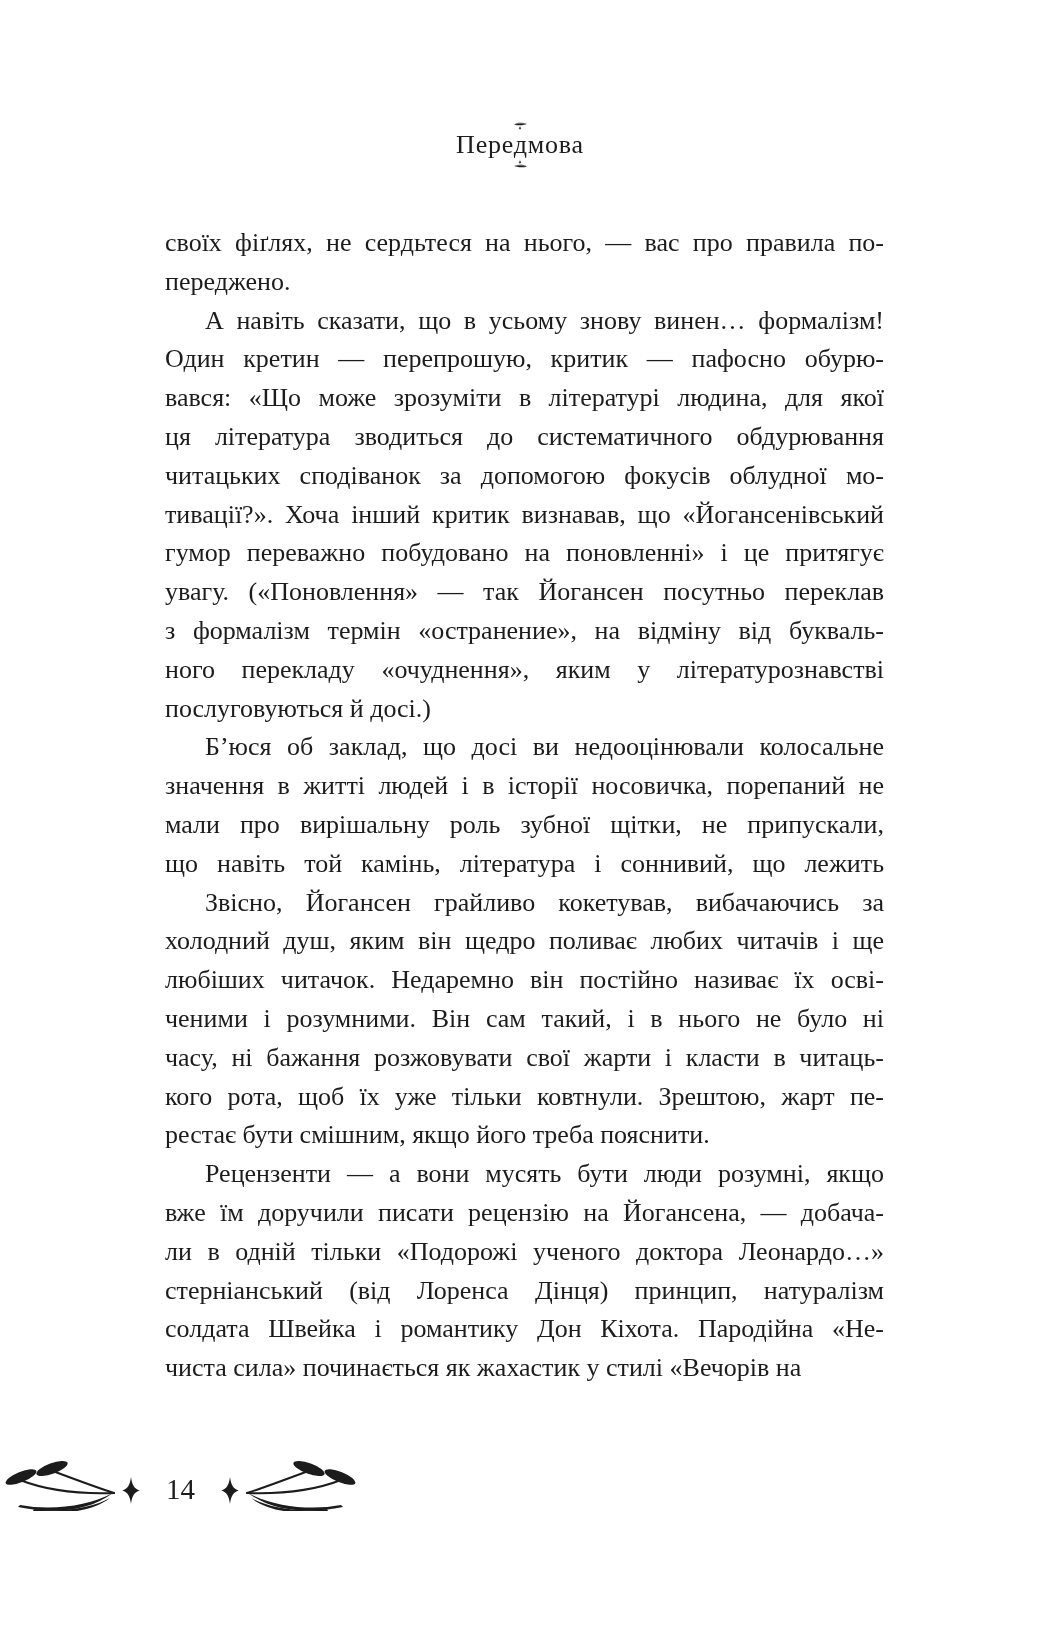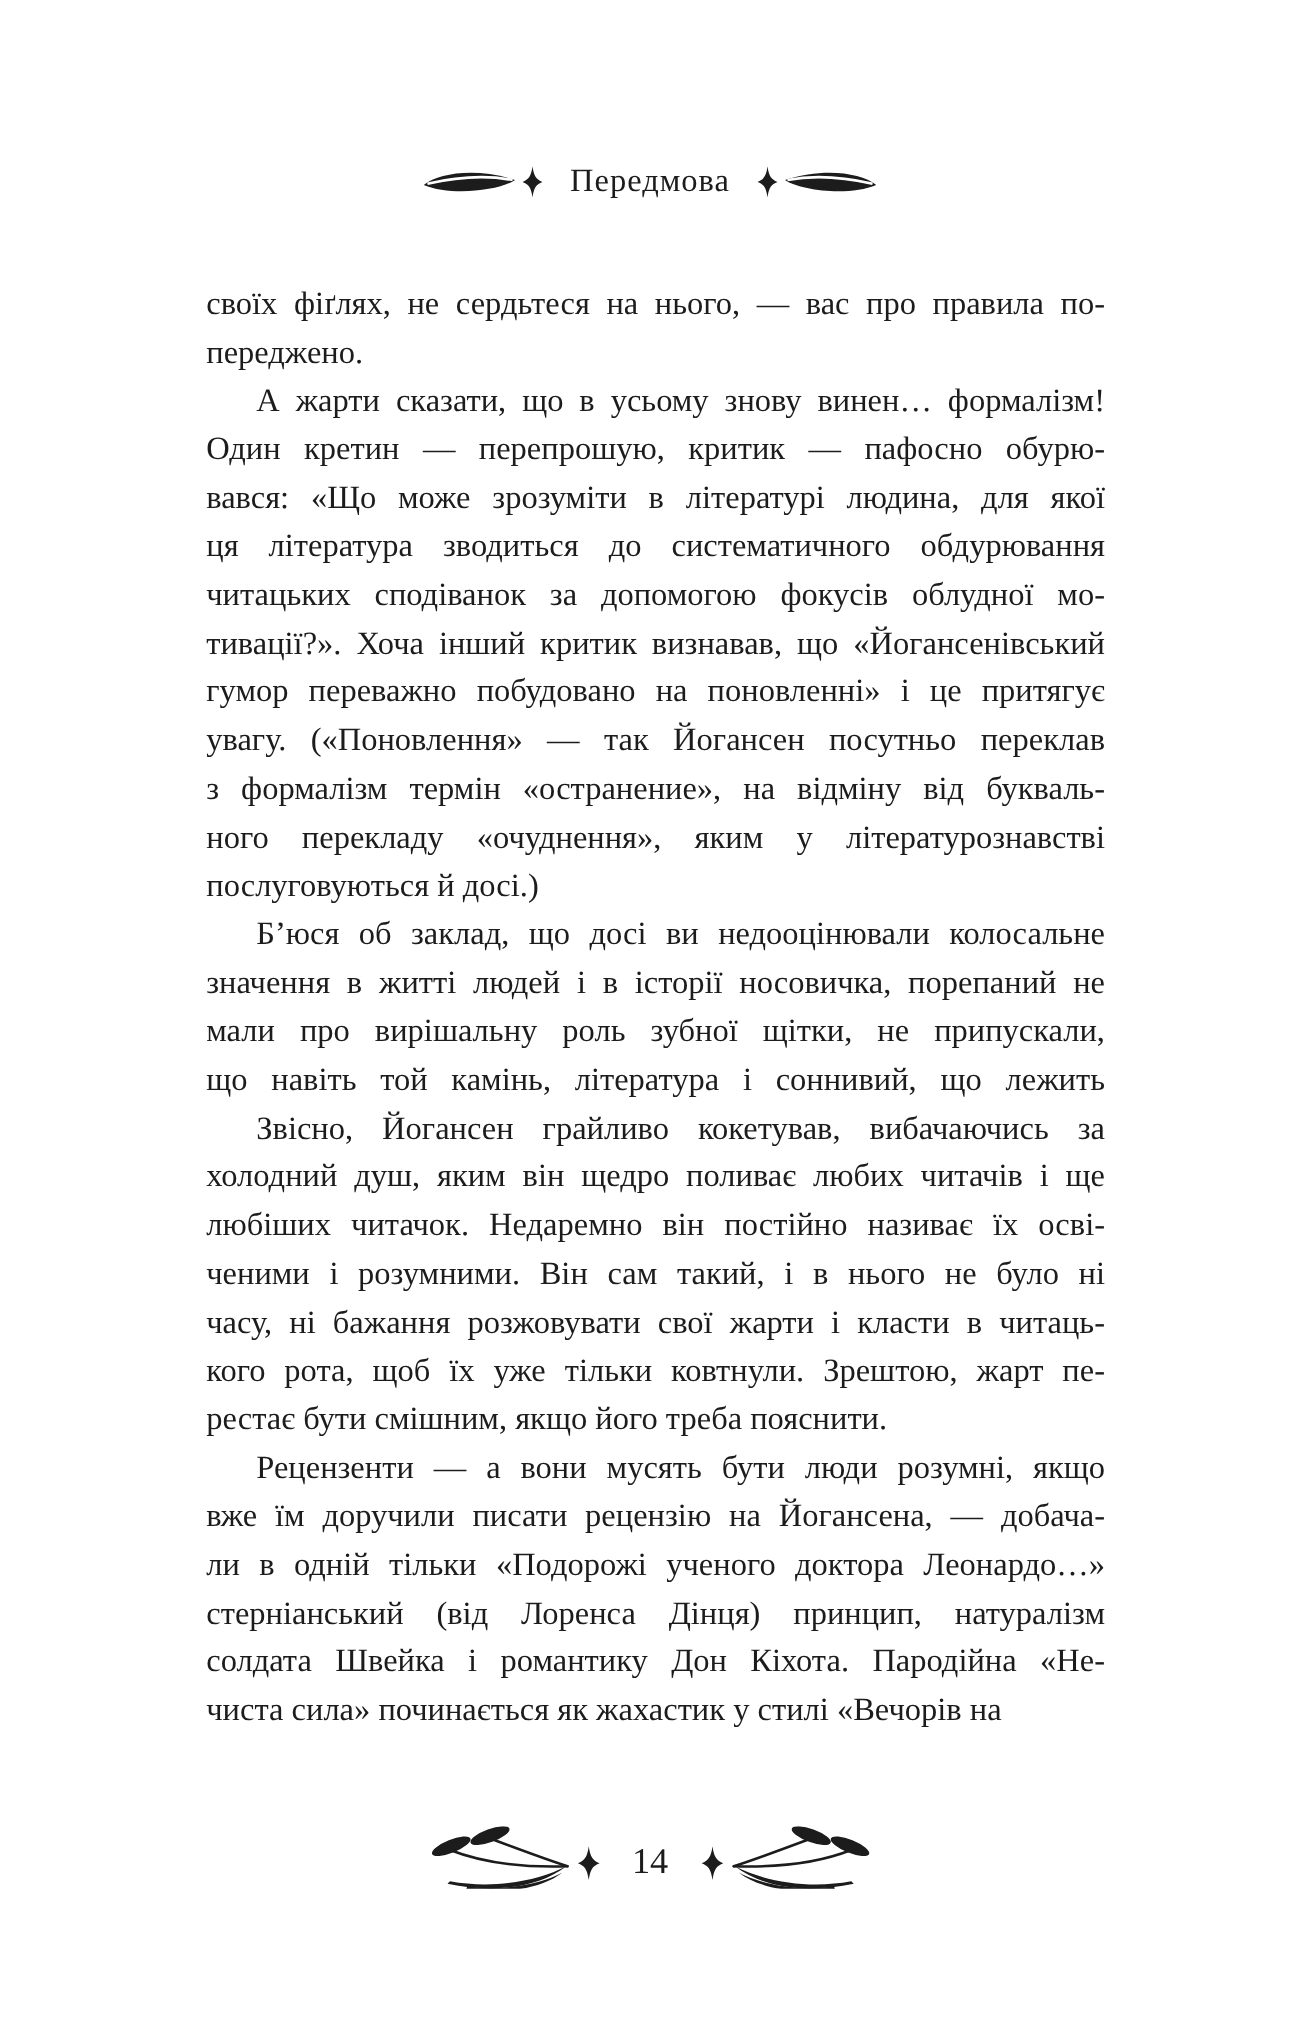--- a/index.html
+++ b/index.html
@@ -19,20 +19,21 @@
   
   .chapter-header {
     position: absolute;
     top: 122px;
     left: 0;
     width: 100%;
     height: 46px;
     display: flex;
     justify-content: center;
     align-items: center;
+    flex-direction: column;
   }
   .chapter-title {
     font-size: 26px;
     font-weight: normal;
     letter-spacing: 0.8px;
     margin: 0 22px;
     white-space: nowrap;
   }
   .orn-leaf { width: 75px; height: 22px; margin: 0 5px; }
   .diamond-sm { width: 16px; height: 25px; }
@@ -56,21 +57,20 @@
   .line.last { text-align-last: left; }
   .line.indent { text-indent: 40px; }
   
   .page-footer {
     position: absolute;
     top: 1458px;
     left: 0;
     width: 100%;
     height: 56px;
     display: flex;
-    justify-content: center;
     align-items: center;
   }
   .orn-cattail { width: 114px; height: 50px; margin: 0 4px; }
   .diamond-lg { width: 18px; height: 27px; position: relative; top: 4px; }
   .page-number {
     font-size: 29px;
     margin: 0 26px;
     position: relative;
     top: 3px;
     white-space: nowrap;
@@ -97,21 +97,21 @@
     </svg>
     <svg class="orn-leaf mirror" viewBox="0 0 76 22" aria-hidden="true">
       <path class="ink" d="M1,14 C14,4 44,0 75,10 C62,19 22,23 1,14 Z"></path>
       <path d="M4,13 C26,8 52,6 73,10" stroke="#ffffff" stroke-width="2.2" fill="none"></path>
     </svg>
   </header>
 
   <main class="text-block" id="text-block">
       <div class="line">своїх фіґлях, не сердьтеся на нього, — вас про правила по-</div>
       <div class="line last">переджено.</div>
-      <div class="line indent">А жарти сказати, що в усьому знову винен… формалізм!</div>
+      <div class="line indent">А навіть сказати, що в усьому знову винен… формалізм!</div>
       <div class="line">Один кретин — перепрошую, критик — пафосно обурю-</div>
       <div class="line">вався: «Що може зрозуміти в літературі людина, для якої</div>
       <div class="line">ця література зводиться до систематичного обдурювання</div>
       <div class="line">читацьких сподіванок за допомогою фокусів облудної мо-</div>
       <div class="line">тивації?». Хоча інший критик визнавав, що «Йогансенівський</div>
       <div class="line">гумор переважно побудовано на поновленні» і це притягує</div>
       <div class="line">увагу. («Поновлення» — так Йогансен посутньо переклав</div>
       <div class="line">з формалізм термін «остранение», на відміну від букваль-</div>
       <div class="line">ного перекладу «очуднення», яким у літературознавстві</div>
       <div class="line last">послуговуються й досі.)</div>

